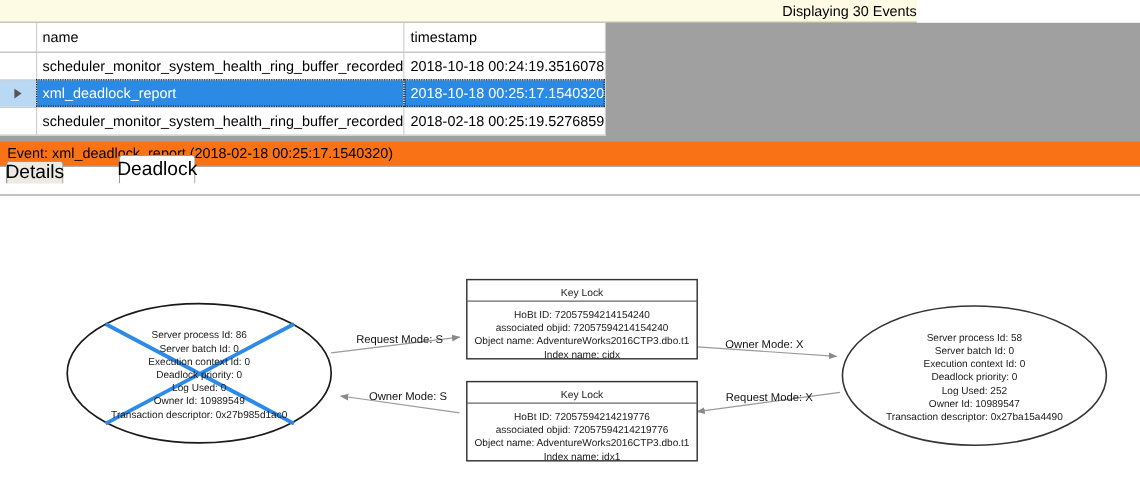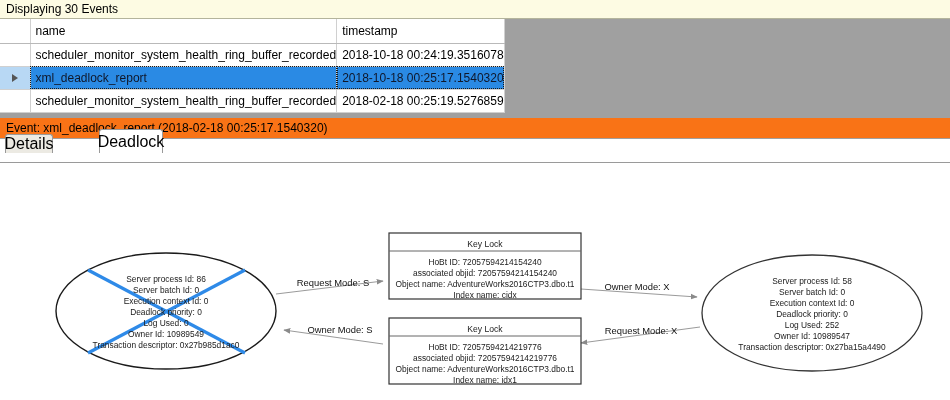--- a/index.html
+++ b/index.html
@@ -14,28 +14,29 @@
     font-family: "Liberation Sans", sans-serif;
     font-size: 12px;
     color: #000;
     position: relative;
   }
 
   
   #status-bar {
     position: absolute;
     left: 0; top: 0;
-    width: 950px; height: 19px;
+    width: 764px; height: 19px;
     background: #fdfbe3;
     border-bottom: 1px solid #b4b49c;
     box-sizing: border-box;
     display: flex;
     align-items: center;
     padding-left: 6px;
     font-size: 12px;
+    justify-content: flex-end;
   }
 
   
   #events-grid {
     position: absolute;
     left: 0; top: 19px;
     width: 950px; height: 121px;
     background: #a0a0a0;
     box-sizing: border-box;
     border-bottom: 1px solid #8a8a8a;
@@ -61,21 +62,21 @@
   #grid-table thead th {
     background: #ffffff;
     border-bottom: 1px solid #b9b9b9;
     height: 24px;
   }
   .col-sel   { width: 30px; padding-left: 0 !important; }
   .col-name  { width: 283px; }
   .col-ts    { width: 158px; }
   tr.selected td {
     background: #2a8ae4;
-    color: #0f172a;
+    color: #ffffff;
   }
   tr.selected td.col-sel {
     background: #b8d8f4;
     color: #000;
   }
   tr.selected td.col-name,
   tr.selected td.col-ts {
     outline: 1px dotted #1a1a1a;
     outline-offset: -1px;
   }

